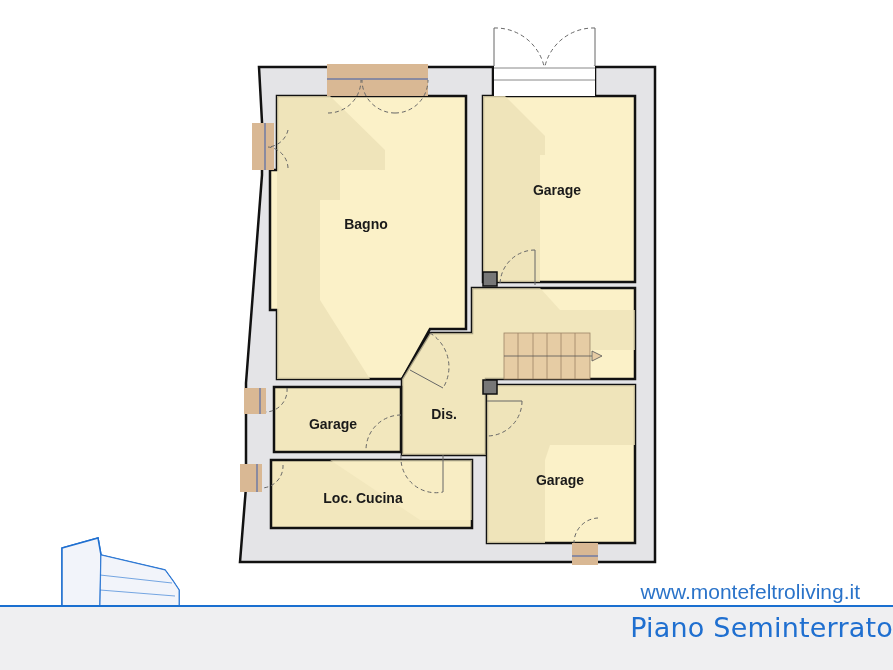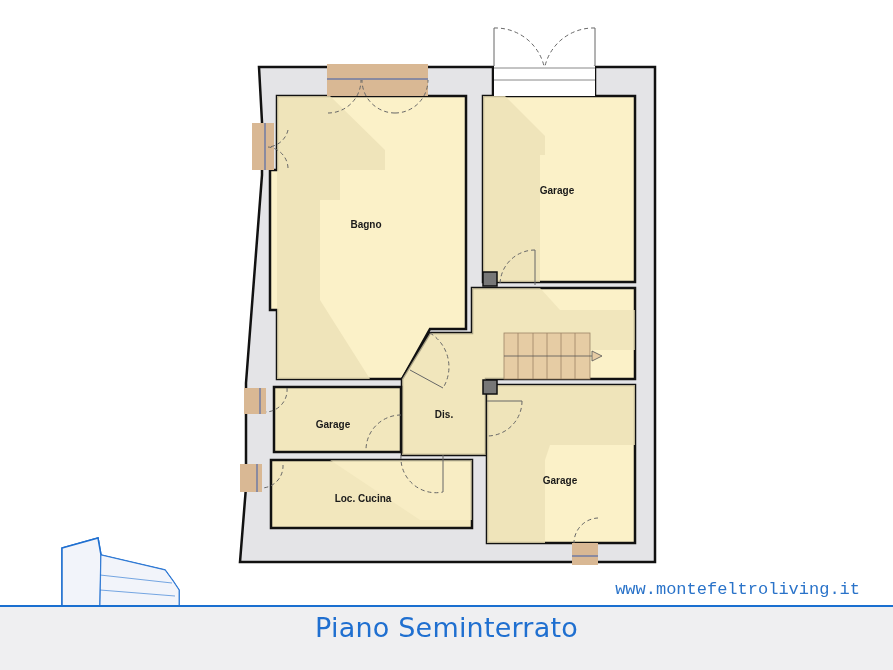--- a/index.html
+++ b/index.html
@@ -4,36 +4,36 @@
 <style>
   html, body { margin: 0; padding: 0; }
   body {
     width: 893px; height: 670px; position: relative; overflow: hidden;
     background: #ffffff;
     font-family: "Liberation Sans", sans-serif;
   }
   #plan { position: absolute; left: 0; top: 0; width: 893px; height: 670px; }
   .room-label {
     position: absolute; font-family: "Liberation Sans", sans-serif;
-    font-weight: bold; font-size: 10px; color: #1a1a1a;
+    font-weight: bold; font-size: 14px; color: #1a1a1a;
     transform: translate(-50%, -50%); white-space: nowrap;
   }
   .footer-band {
     position: absolute; left: 0; top: 605px; width: 893px; height: 65px;
     background: #efeff1;
     border-top: 2px solid #1a6fd0;
   }
   .footer-title {
-    position: absolute; left: 0; width: 893px; top: 612px; text-align: center;
+    position: absolute; left: 0; width: 893px; top: 612px; text-align: right;
     font-family: "DejaVu Sans", sans-serif; font-size: 27px; color: #1f6fd0;
     letter-spacing: 0.2px;
   }
   .website {
     position: absolute; right: 33px; top: 580px;
-    font-family: Liberation Mono, monospace; font-size: 17px; color: #2a73c9;
+    font-family: Liberation Sans, sans-serif; font-size: 21px; color: #2a73c9;
   }
 </style>
 </head>
 <body>
 
 <svg id="plan" viewBox="0 0 893 670" xmlns="http://www.w3.org/2000/svg">
 
   <g>
     <path d="M259 67 L493 67 L493 95 L595 95 L595 67 L655 67 L655 562 L240 562 L246 487 L246 383 L262 175 L262 122 Z" fill="#e4e4e7" stroke="#111" stroke-width="2.5"></path>
   </g>

